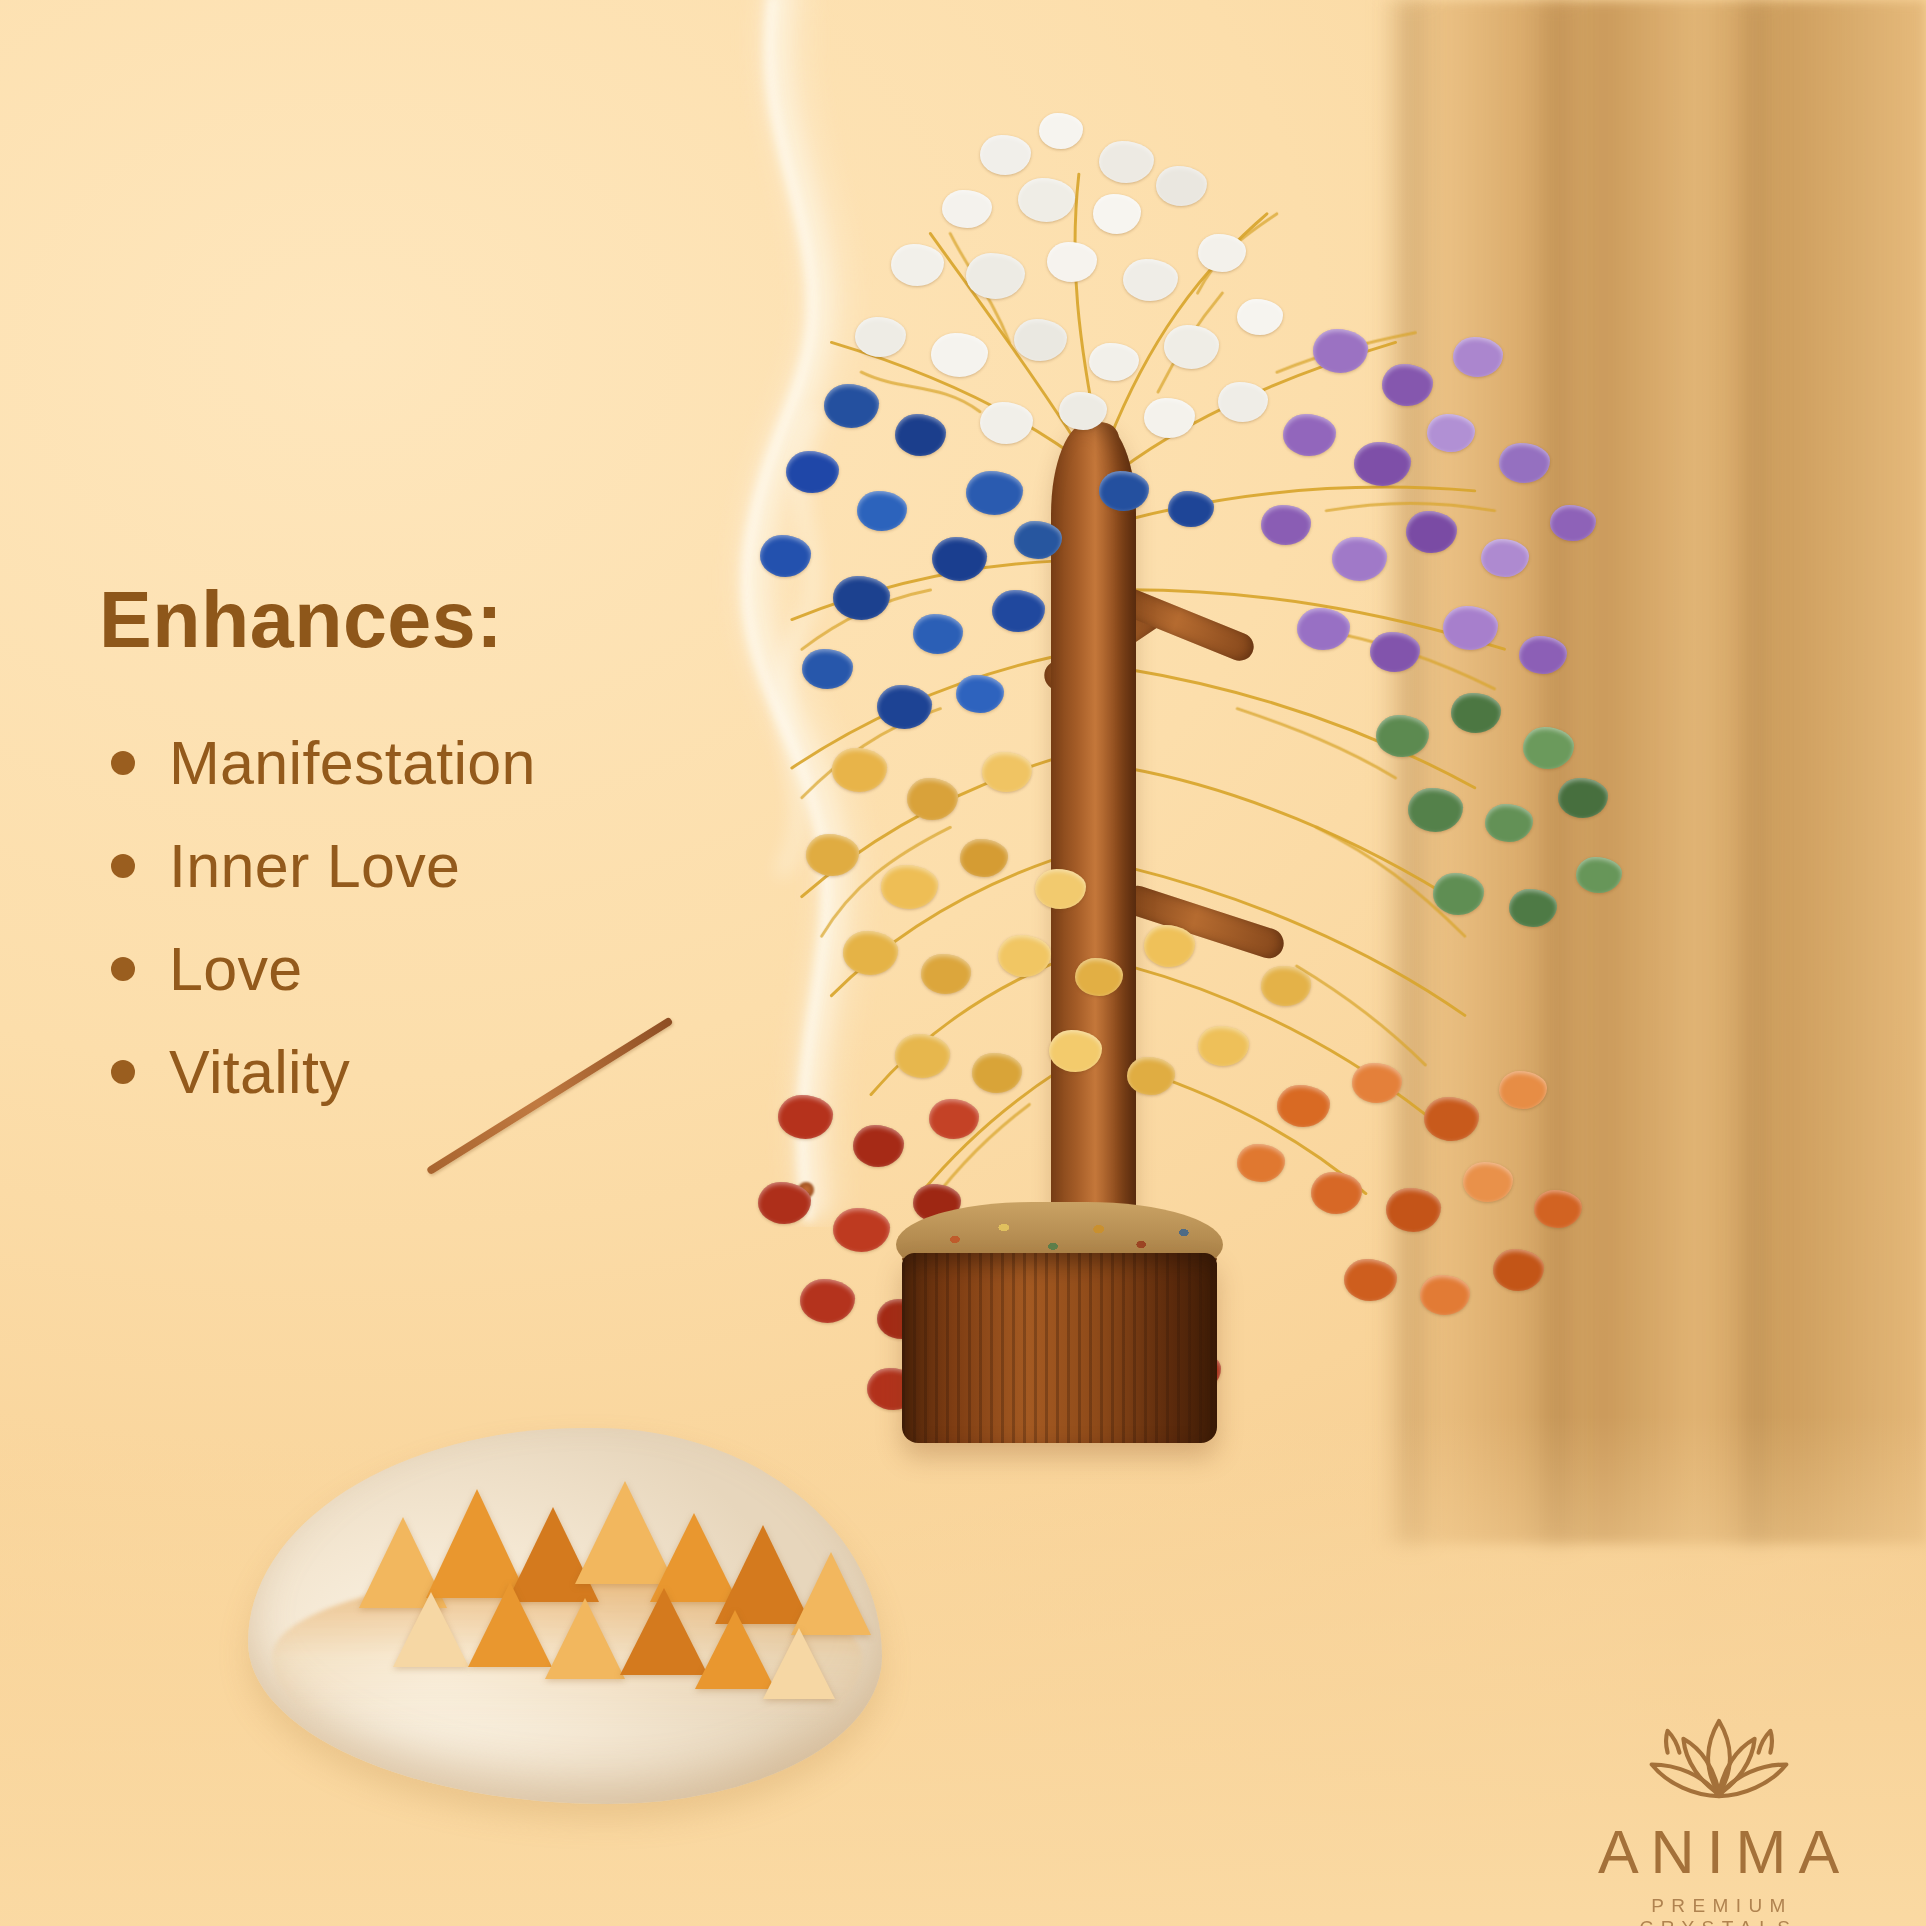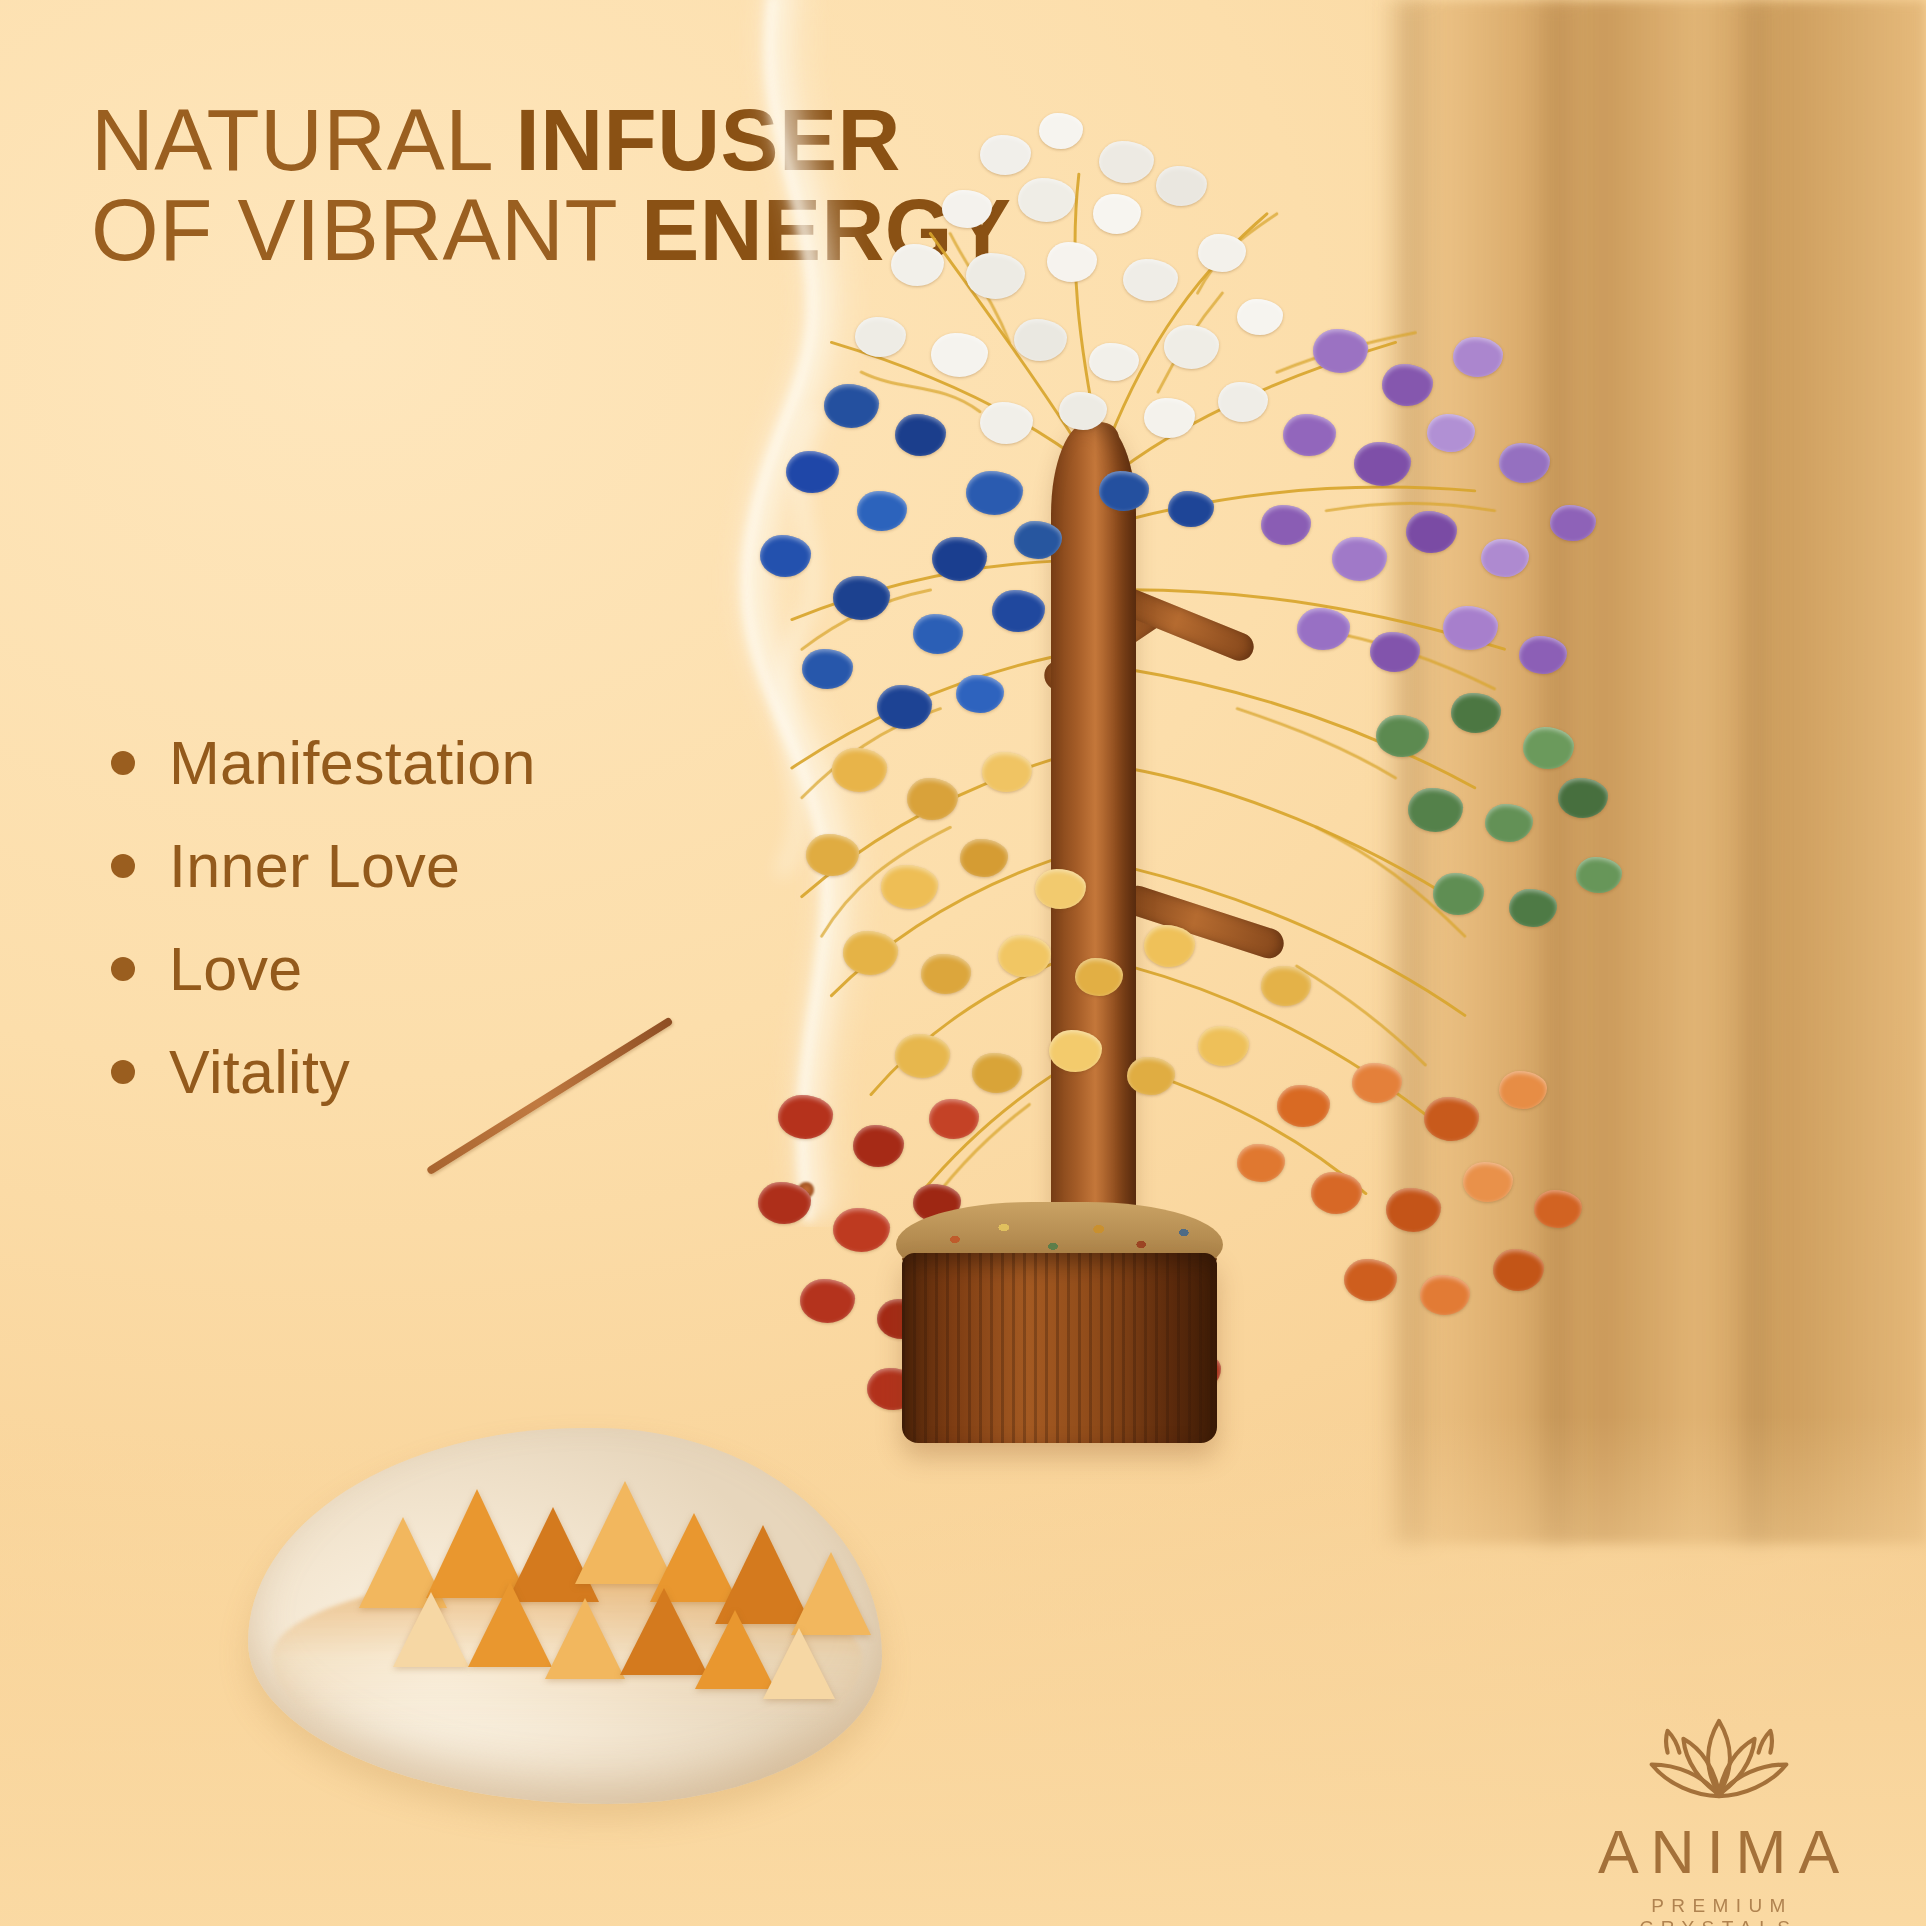--- a/index.html
+++ b/index.html
@@ -175,29 +175,22 @@
 <body>
 
 <div class="stage">
 
   <div class="curtain"></div>
   <div class="curtain-fold" style="right:348px"></div>
   <div class="curtain-fold" style="right:149px"></div>
   <div class="curtain-fold" style="right:493px"></div>
   <div class="table-edge"></div>
 
-  <div class="headline">
-    <span class="ln">
-      <span class="thin">NATURAL </span><span class="bold">INFUSER</span>
-    </span>
-    <span class="ln">
-      <span class="thin">OF VIBRANT </span><span class="bold">ENERGY</span>
-    </span>
-  </div>
-
+
+  <div class="enhances">Enhances:</div>
   <ul class="benefits">
     <li class="benefit">
       <span class="dot"></span>
       <span>Manifestation</span>
     </li>
     <li class="benefit">
       <span class="dot"></span>
       <span>Inner Love</span>
     </li>
     <li class="benefit">

